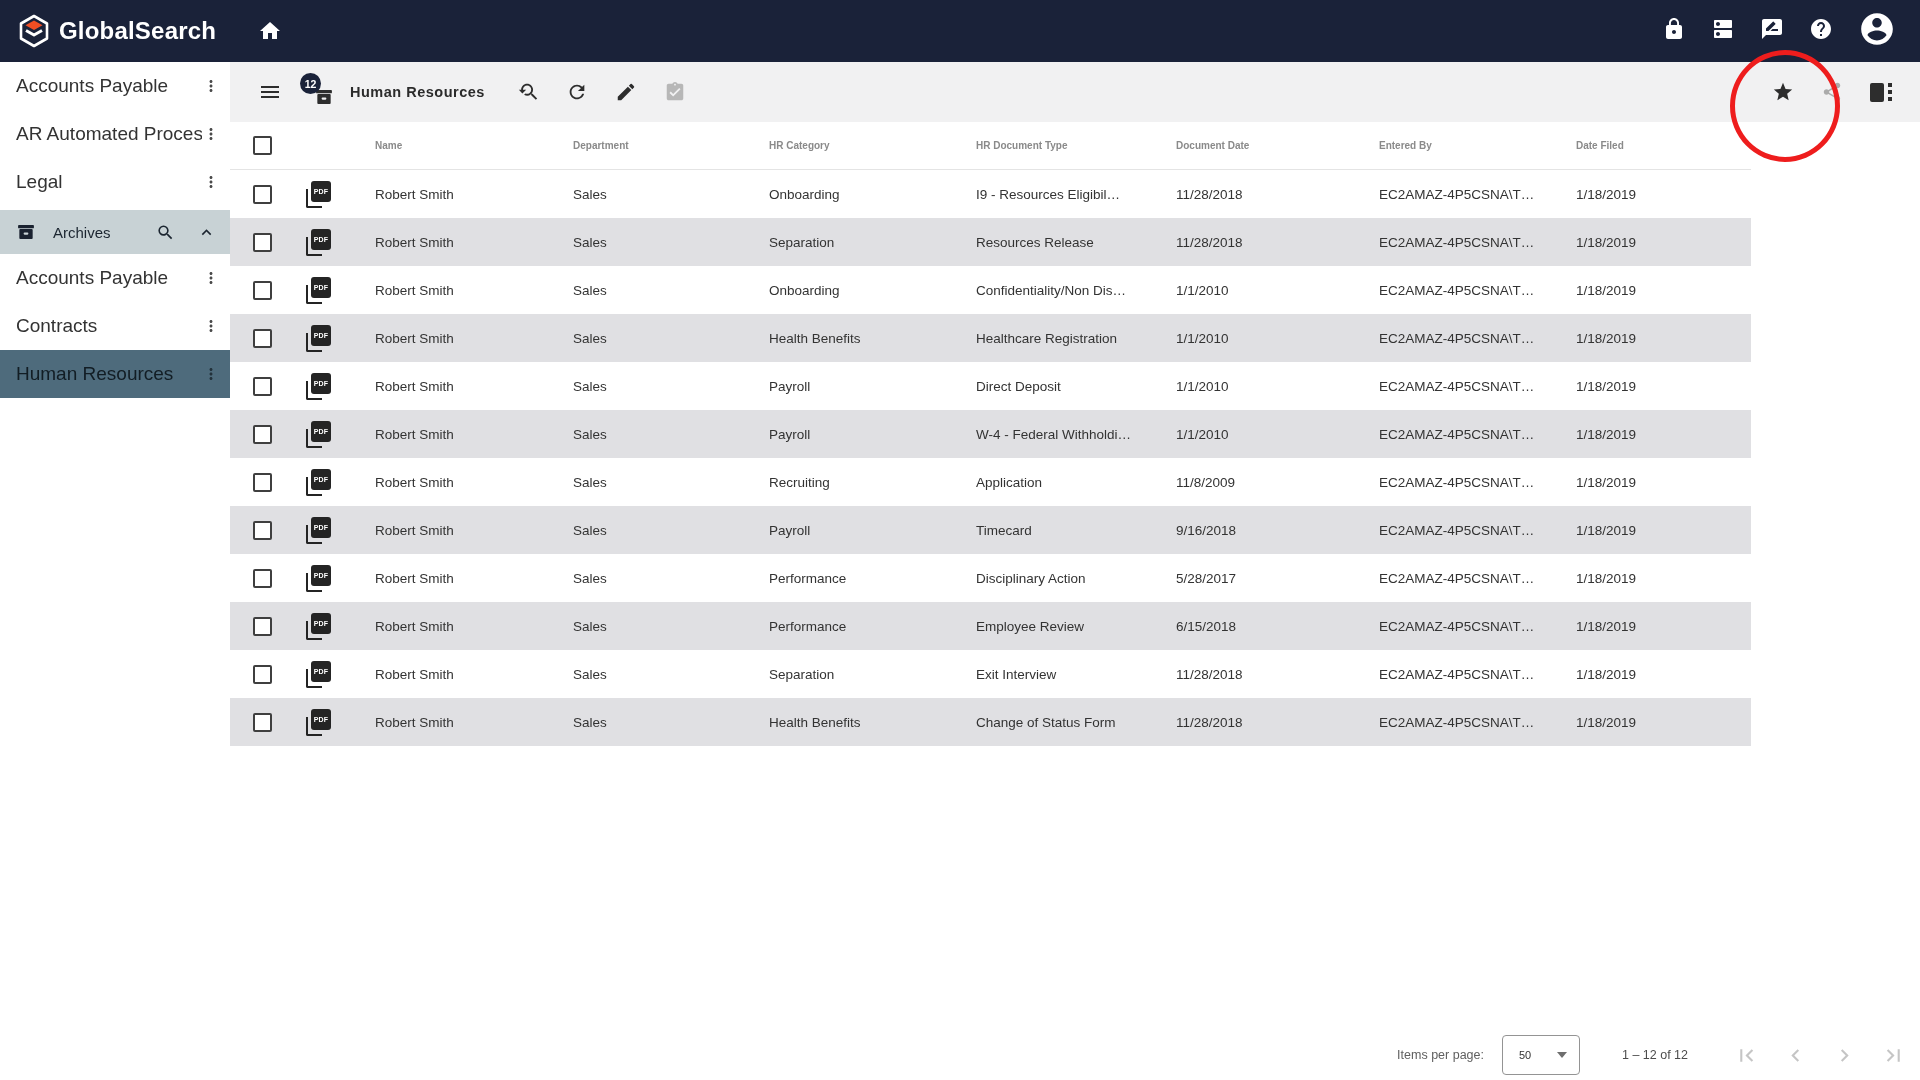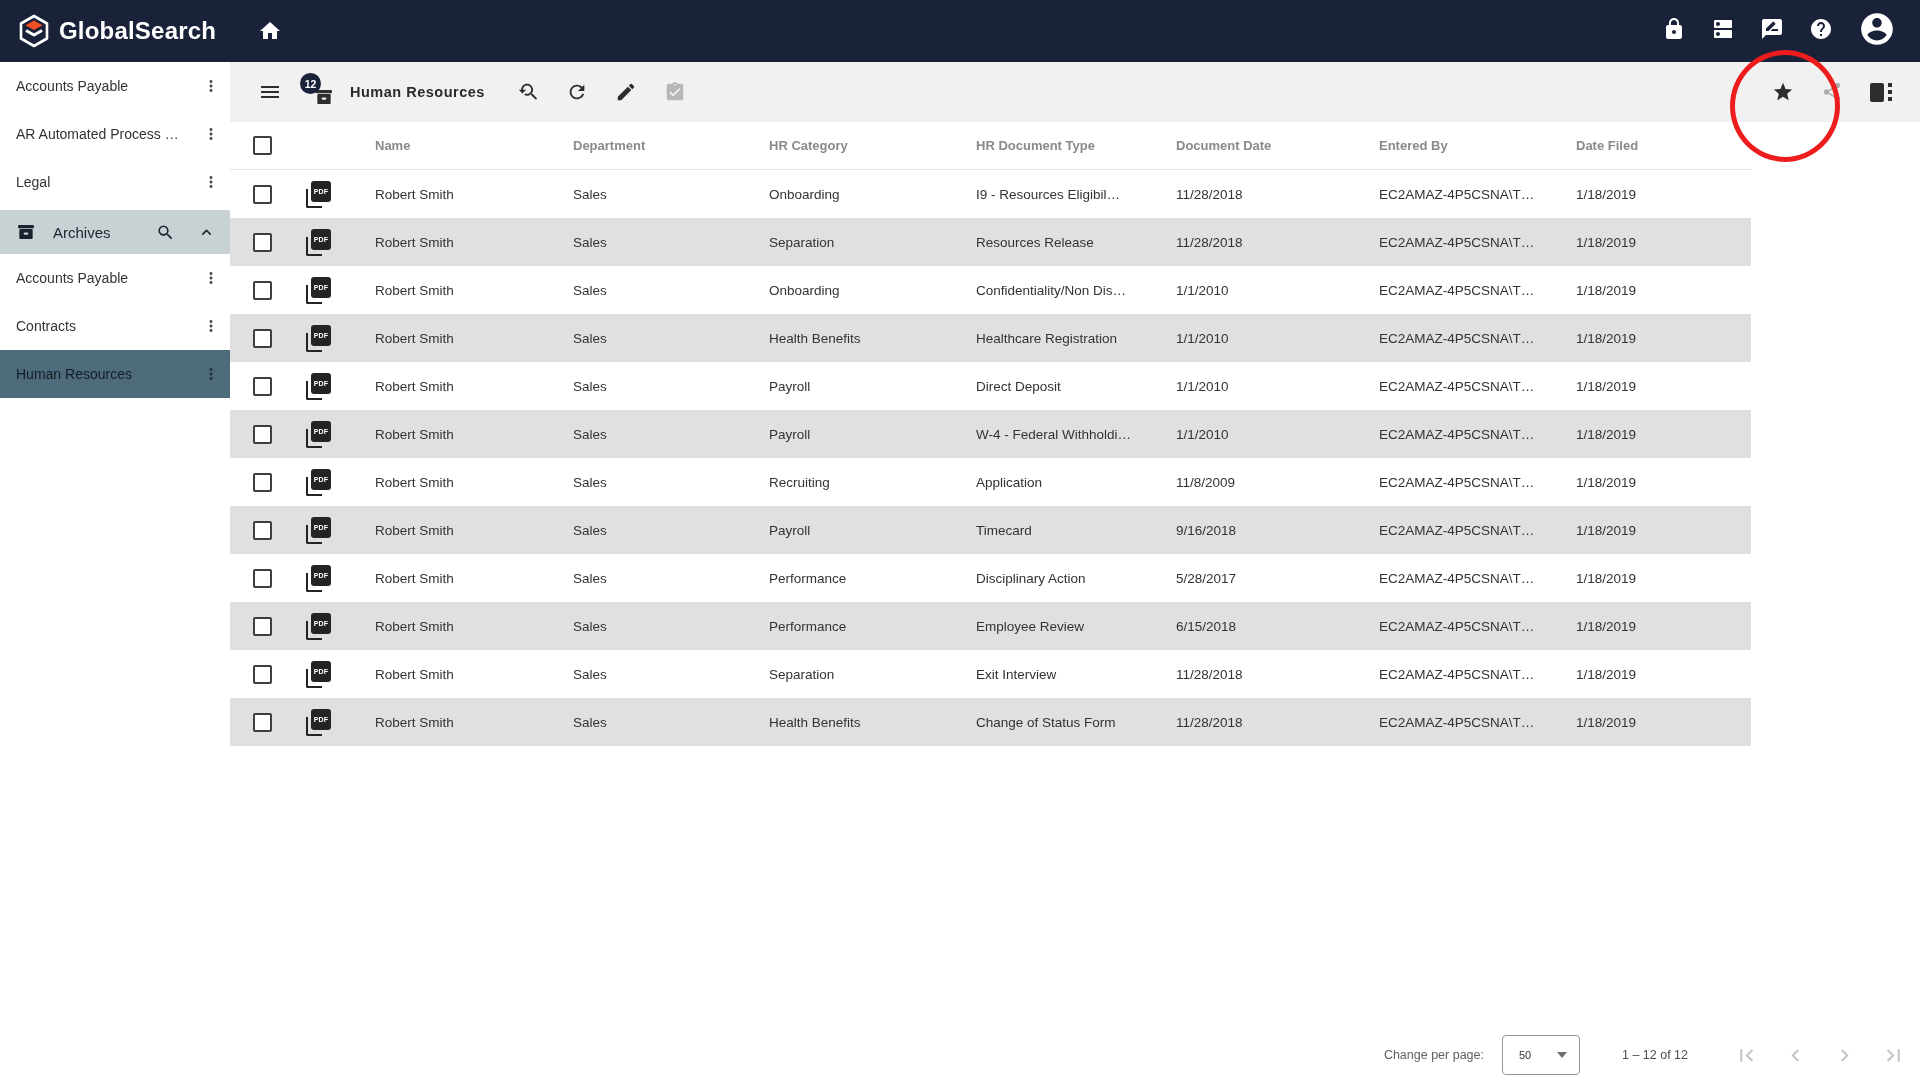--- a/index.html
+++ b/index.html
@@ -19,21 +19,21 @@
   
   .sidebar { position:absolute; left:0; top:62px; width:230px; height:1018px; background:#fff; }
   .side-header { height:44px; background:#c8d2d5; display:flex; align-items:center;
     padding:0 14px 0 16px; cursor:pointer; }
   .side-header .sh-ico { width:20px; height:20px; fill:#1a2230; flex:0 0 auto; }
   .side-header .sh-label { margin-left:17px; font-size:15px; color:#1b2530; font-weight:500; flex:1; }
   .side-header .sh-tools { display:flex; align-items:center; gap:22px; }
   .side-header svg.tool { width:19px; height:19px; }
   .mt6 { margin-top:6px; } .mt4 { margin-top:4px; }
   .side-item { height:48px; display:flex; align-items:center; padding:0 10px 0 16px; cursor:pointer; }
-  .side-item-label { font-size:14px; color:#333; flex:1; white-space:nowrap; overflow:hidden; }
+  .side-item-label { font-size:19px; color:#333; flex:1; white-space:nowrap; overflow:hidden; }
   .side-item.selected { background:#4e6b7c; }
   .side-item.selected .side-item-label { color:#121d24; }
   .kebab { width:18px; height:18px; fill:#4a4a4a; cursor:pointer; flex:0 0 auto; }
   .side-item.selected .kebab { fill:#22313a; }
 
   
   .main { position:absolute; left:230px; top:62px; width:1690px; height:1018px; }
   .toolbar { height:60px; background:#f1f1f2; display:flex; align-items:center; padding:0 28px 0 28px; }
   .hamburger { width:24px; height:24px; fill:#2d2d2d; cursor:pointer; }
   .doc-badge { position:relative; width:30px; height:30px; margin-left:22px; cursor:pointer; }
@@ -53,21 +53,21 @@
 
   
   .ann-circle { position:absolute; left:1730px; top:50px; width:110px; height:112px;
     border:5px solid #ee1d1d; border-radius:50%; pointer-events:none; z-index:50; }
 
   
   .table { width:1521px; }
   .grid { display:grid; grid-template-columns:70px 75px 198px 196px 207px 200px 203px 197px 1fr;
     align-items:center; height:48px; }
   .thead { border-bottom:1px solid #e4e4e4; background:#fff; }
-  .hcell { font-size:13px; font-weight:600; color:#8a8a8a; cursor:pointer; white-space:nowrap;
+  .hcell { font-size:10px; font-weight:600; color:#8a8a8a; cursor:pointer; white-space:nowrap;
     overflow:hidden; text-overflow:ellipsis; padding-right:10px; }
   .trow { cursor:pointer; }
   .trow:nth-child(even) { background:#e0e0e3; }
   .tcell { font-size:13.5px; color:#333; white-space:nowrap; overflow:hidden;
     text-overflow:ellipsis; padding-right:12px; }
   .ck-wrap { padding-left:23px; display:flex; }
   .checkbox { width:19px; height:19px; border:2px solid #3f3f3f; border-radius:2px; background:#fff; cursor:pointer; }
   .pdf-wrap { padding-left:6px; display:flex; }
   .pdf-icon { position:relative; width:25px; height:27px; cursor:pointer; }
   .pdf-back { position:absolute; left:0; bottom:0; width:16px; height:19px;
@@ -477,21 +477,21 @@
           <span class="tcell">Health Benefits</span>
           <span class="tcell">Change of Status Form</span>
           <span class="tcell">11/28/2018</span>
           <span class="tcell">EC2AMAZ-4P5CSNA\T…</span>
           <span class="tcell">1/18/2019</span>
         </div>
 </div>
   </div>
 
   <div class="paginator">
-    <span class="ipp-label">Change per page:</span>
+    <span class="ipp-label">Items per page:</span>
     <span class="page-size">
       <span class="val">50</span>
       <span class="caret"></span>
     </span>
     <span class="range">1 – 12 of 12</span>
     <span class="pager-btns">
       <svg class="pg-ico" viewBox="0 0 24 24">
           <path d="M18.41 16.59 13.82 12l4.59-4.59L17 6l-6 6 6 6zM6 6h2v12H6z"></path>
         </svg>
       <svg class="pg-ico" viewBox="0 0 24 24">

